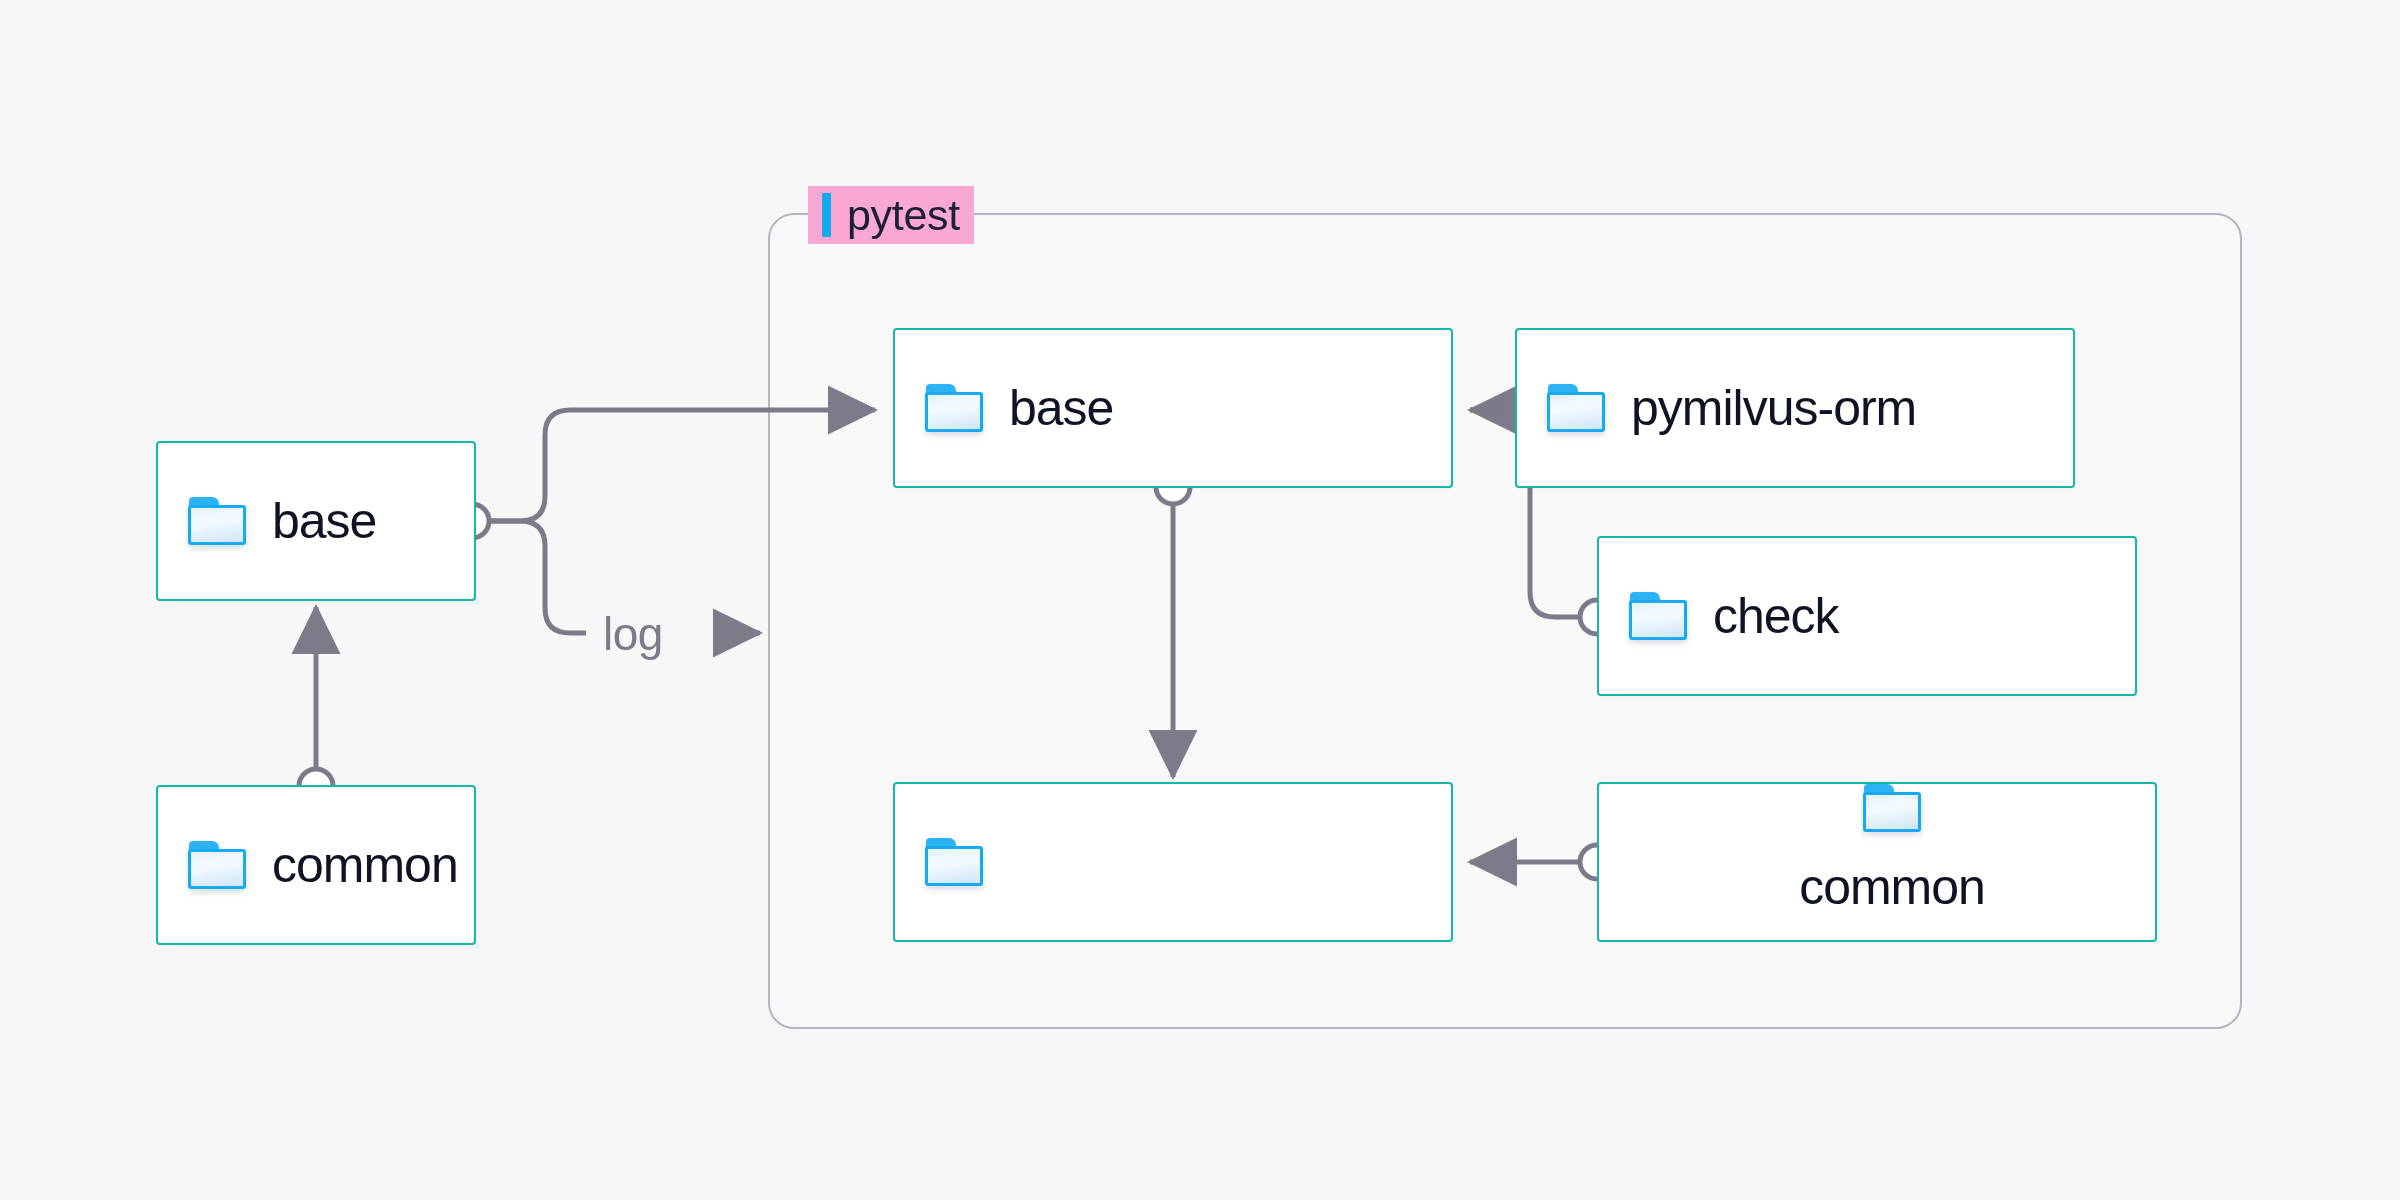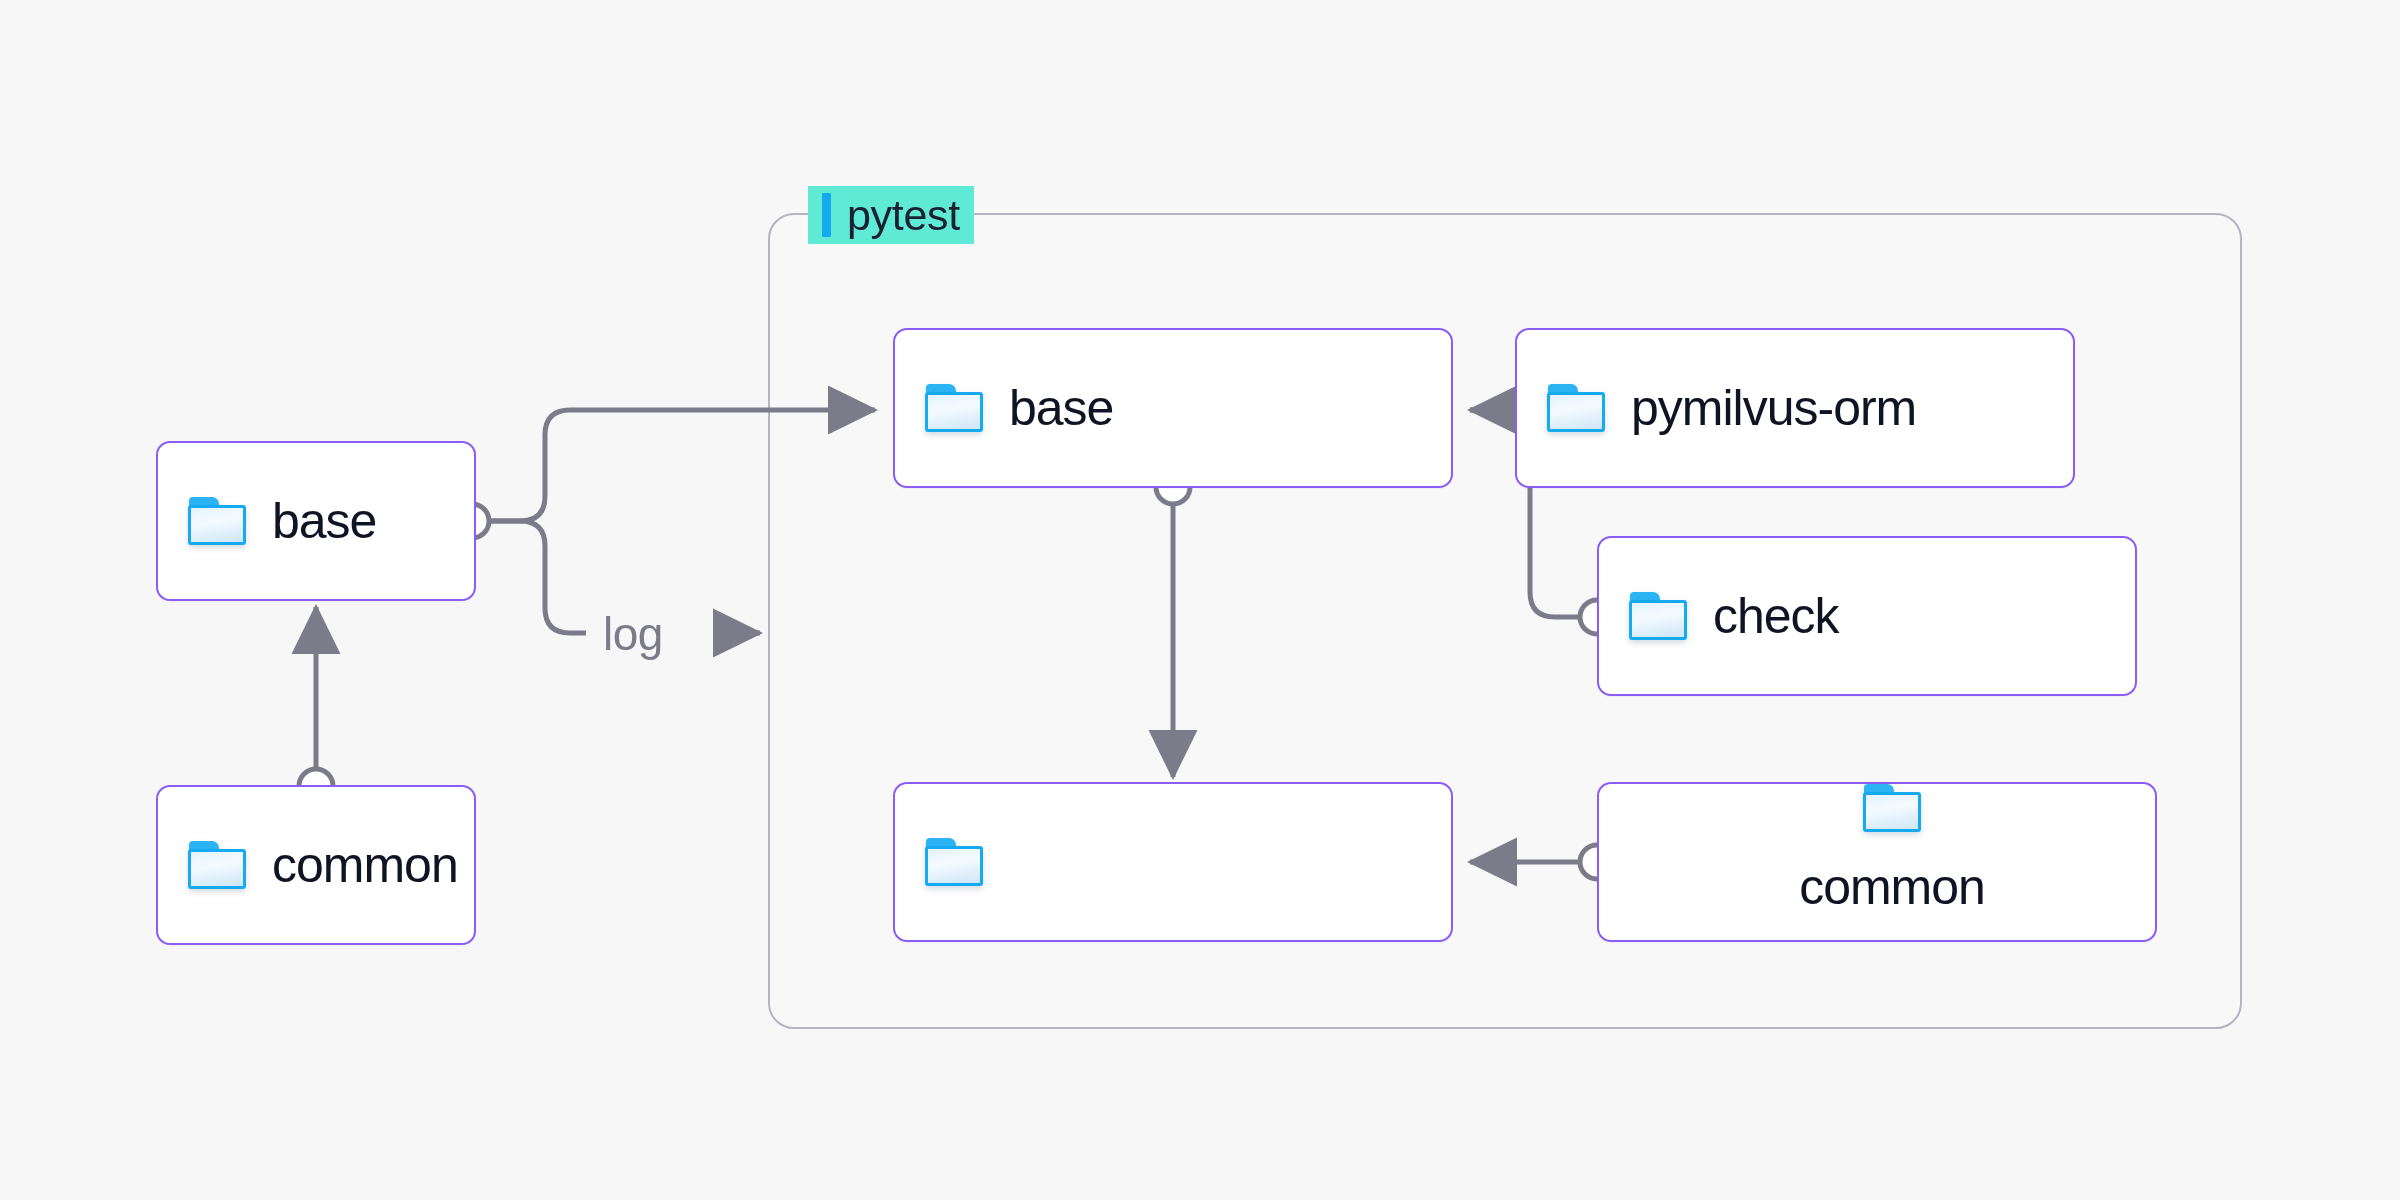--- a/index.html
+++ b/index.html
@@ -22,21 +22,21 @@
     border: 2px solid #b6b4c2;
     border-radius: 26px;
     background: #f8f8f9;
     box-sizing: border-box;
   }
   .group-label-wrap {
     position: absolute;
     display: flex;
     align-items: center;
     gap: 16px;
-    background: #5eead4;
+    background: #f9a8d4;
     padding: 0 14px;
     height: 58px;
   }
   .group-accent-bar {
     width: 9px;
     height: 44px;
     background: #14aaf0;
     border-radius: 1px;
   }
   .group-label-text {
@@ -44,22 +44,22 @@
     color: #1c2132;
     letter-spacing: -0.3px;
     white-space: nowrap;
   }
 
   
   .node {
     position: absolute;
     box-sizing: border-box;
     background: #ffffff;
-    border: 2px solid #8b5cf6;
-    border-radius: 14px;
+    border: 2px solid #14b8a6;
+    border-radius: 4px;
     display: flex;
     align-items: center;
     padding-left: 30px;
     gap: 26px;
     box-shadow: 0 1px 2px rgba(20,22,40,0.04);
   }
   .node-label {
     font-size: 50px;
     color: #0e1424;
     letter-spacing: -1px;

